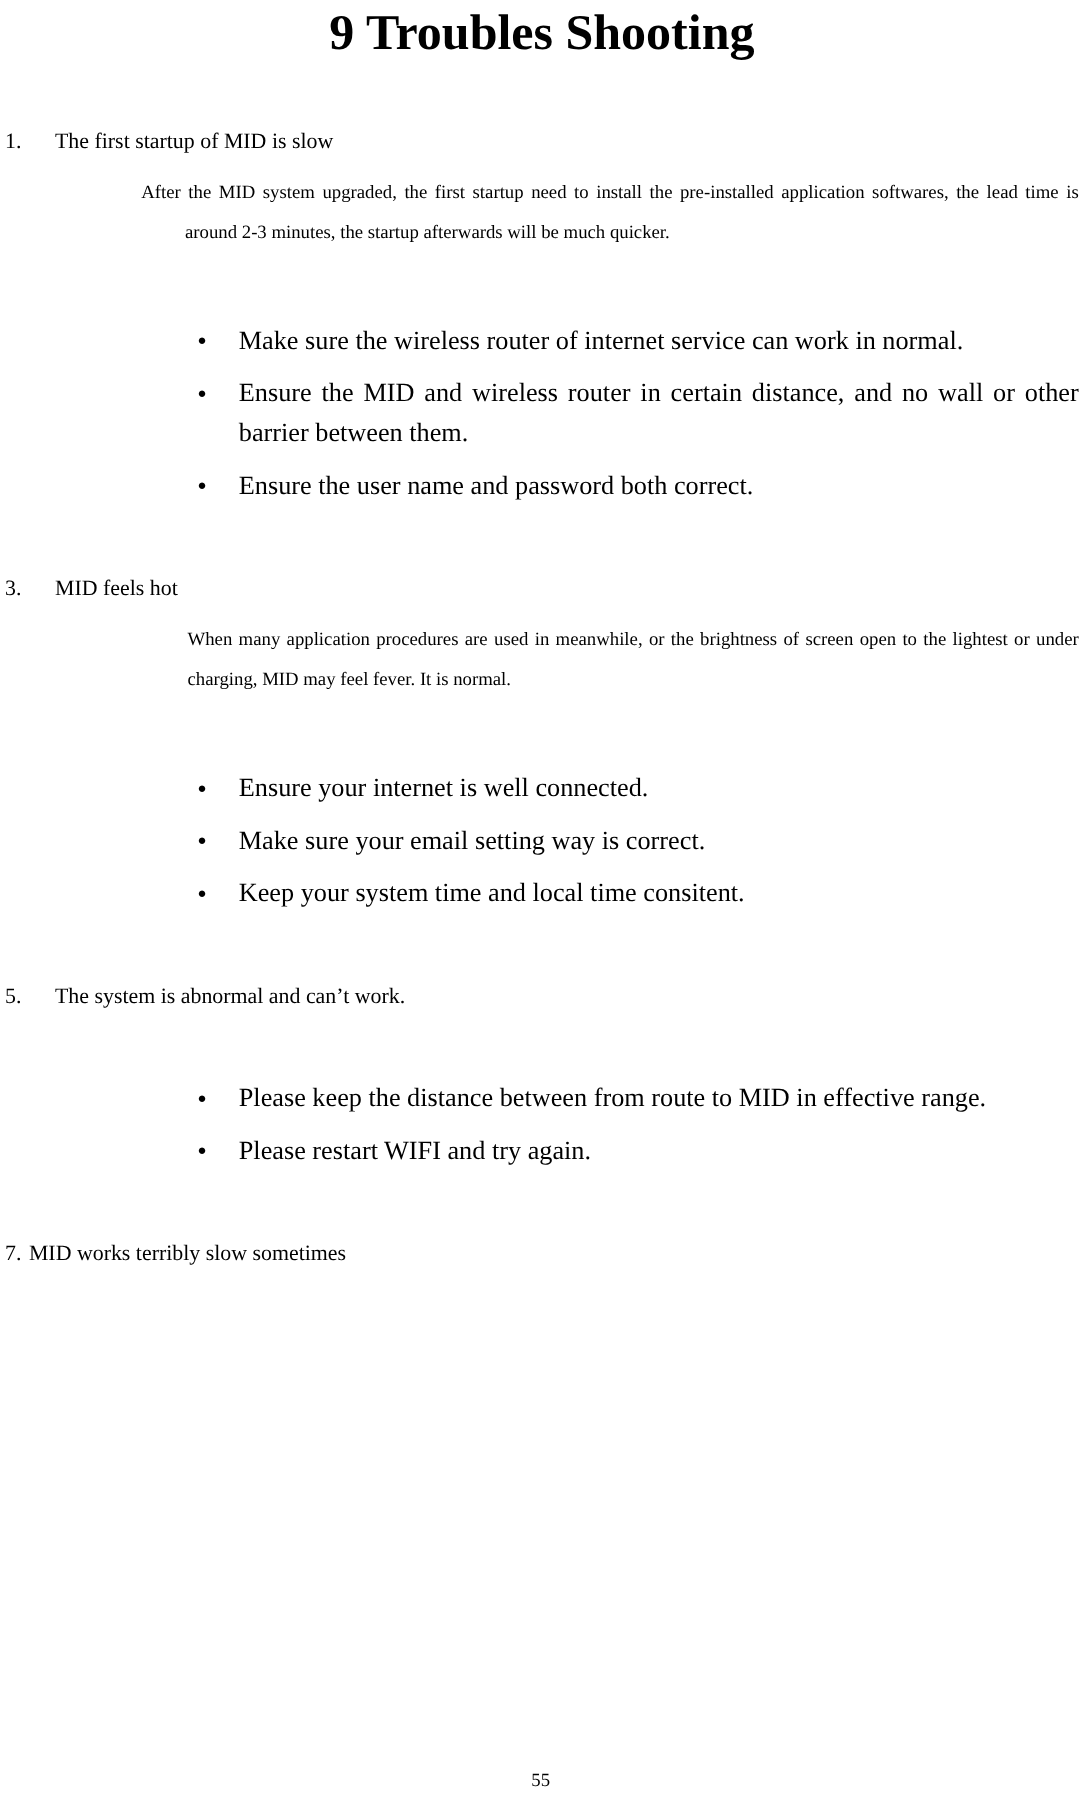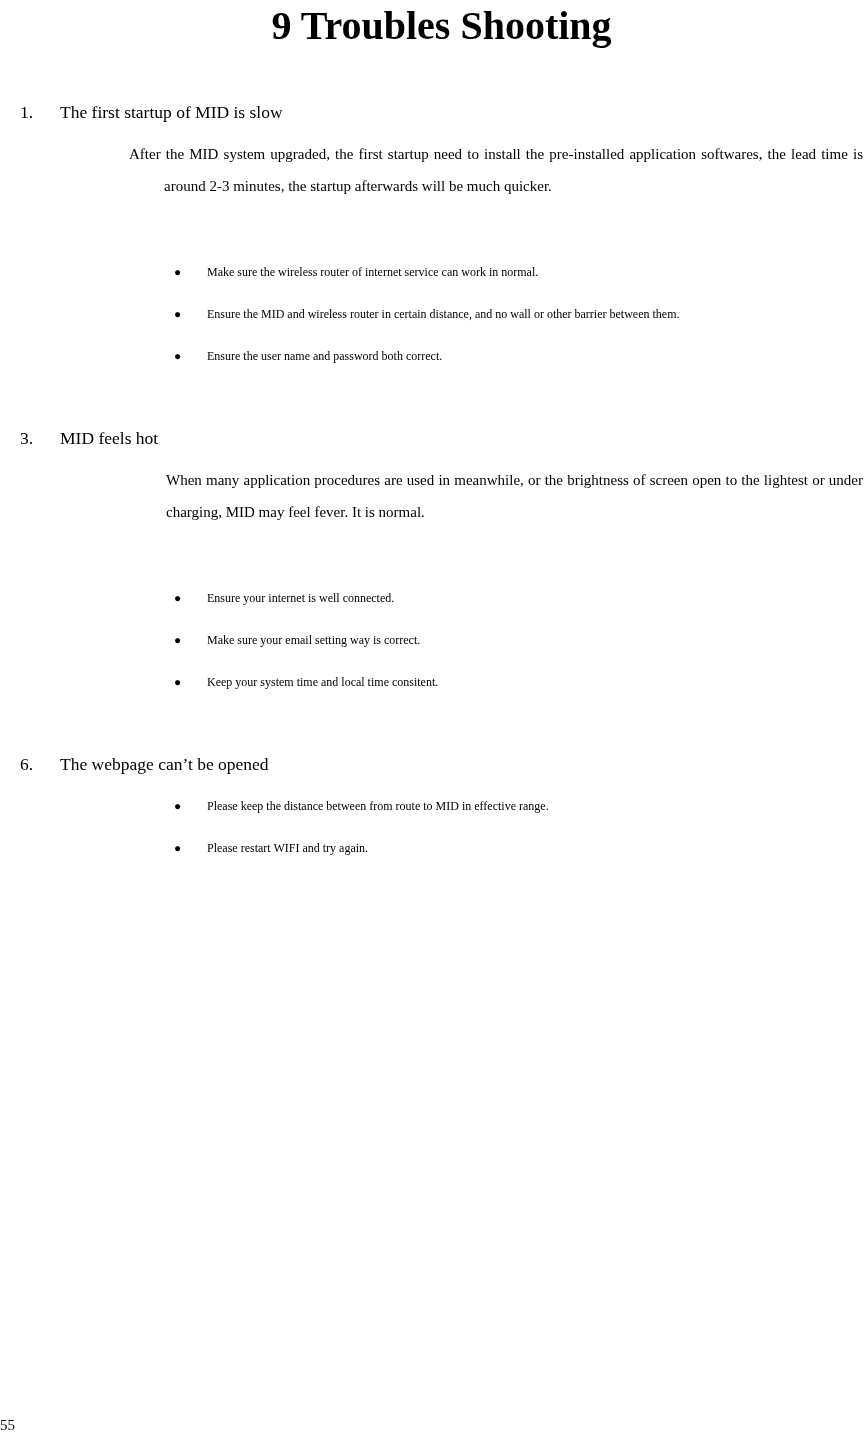--- a/index.html
+++ b/index.html
@@ -12,21 +12,21 @@
     height: 1439px;
     position: relative;
     font-family: "Liberation Serif", serif;
     color: #000000;
     overflow: hidden;
   }
   .page {
     box-sizing: border-box;
     width: 865px;
     height: 1439px;
-    padding: 2px 2px 0 20px;
+    padding: 2px 2px 0 4px;
     position: relative;
   }
   .doc-title {
     text-align: center;
     font-size: 40px;
     font-weight: bold;
     line-height: 48px;
     margin: 0 0 50px 0;
   }
   .section {
@@ -71,29 +71,30 @@
     margin-bottom: 10px;
   }
   .bullet-marker {
     flex: none;
     width: 33px;
     font-size: 12px;
     line-height: 32px;
   }
   .bullet-text {
     flex: 1;
-    font-size: 12px;
+    font-size: 21px;
     line-height: 32px;
     text-align: justify;
   }
   .page-number {
     position: absolute;
     bottom: 4px;
     left: 0;
     width: 100%;
+    text-align: center;
     font-size: 15px;
     line-height: 20px;
   }
 </style>
 </head>
 <body>
 
 <div class="page">
 
   <h1 class="doc-title">9 Troubles Shooting</h1>
@@ -140,36 +141,39 @@
         <span class="bullet-text">Make sure your email setting way is correct.</span>
       </div>
       <div class="bullet-item">
         <span class="bullet-marker">●</span>
         <span class="bullet-text">Keep your system time and local time consitent.</span>
       </div>
     </div>
   </div>
 
   <div class="section">
+    <div class="section-heading">
+      <span class="num">5.</span><span>The system is abnormal and can’t work.</span>
+    </div>
   </div>
 
   <div class="section">
-    <div class="section-heading">
-      <span class="num">6.</span><span>The webpage can’t be opened</span>
-    </div>
     <div class="bullets">
       <div class="bullet-item">
         <span class="bullet-marker">●</span>
         <span class="bullet-text">Please keep the distance between from route to MID in effective range.</span>
       </div>
       <div class="bullet-item">
         <span class="bullet-marker">●</span>
         <span class="bullet-text">Please restart WIFI and try again.</span>
       </div>
     </div>
   </div>
 
   <div class="section">
+    <div class="section-heading no-tab">
+      <span class="num">7.</span><span>MID works terribly slow sometimes</span>
+    </div>
   </div>
 
   <div class="page-number">55</div>
 
 </div>
 
 </body></html>

